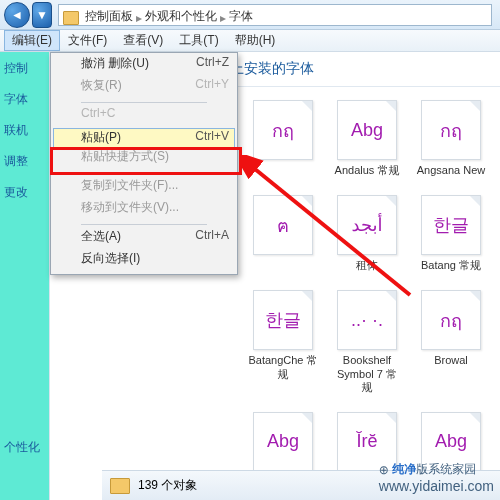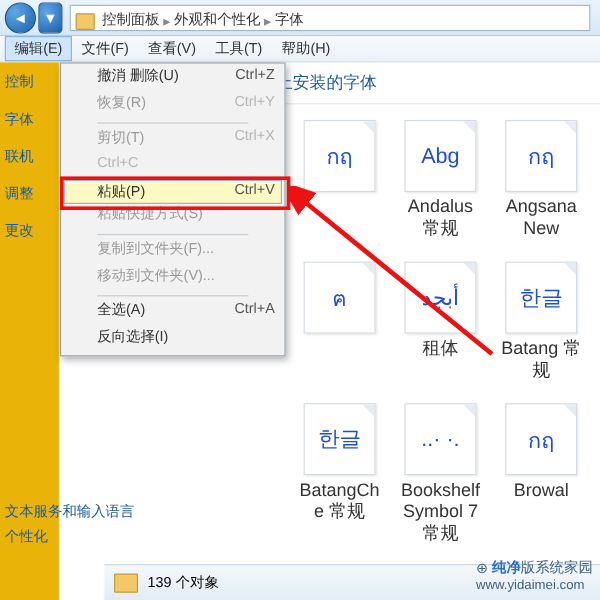--- a/index.html
+++ b/index.html
@@ -6,42 +6,42 @@
 body{width:500px;height:500px;overflow:hidden;background:#fff;position:relative}
 .titlebar{height:30px;background:linear-gradient(#eaf3fb,#d7e8f7);display:flex;align-items:center;padding:0 4px;border-bottom:1px solid #b8cde0}
 .nav-btn{width:26px;height:26px;border-radius:50%;background:radial-gradient(circle at 30% 30%,#5fa8e8,#1c5fab);margin-right:2px;display:flex;align-items:center;justify-content:center;color:#fff;font-size:14px;border:1px solid #1a4f8a}
 .addr{flex:1;height:22px;background:#fff;border:1px solid #9db7ce;margin:0 4px;display:flex;align-items:flex-end;padding:0 4px;font-size:12px;color:#333}
 .addr .sep{color:#888;margin:0 3px}
 .addr .folder-ico{width:16px;height:14px;background:#f4c869;border:1px solid #c79a3a;border-radius:1px;margin-right:6px}
 .menubar{height:22px;background:linear-gradient(#f7fafd,#e9f1f8);display:flex;align-items:center;padding:0 4px;border-bottom:1px solid #d0dce7}
 .menu-item{padding:2px 8px;color:#333;cursor:default}
 .menu-item.active{background:#cfe5fb;border:1px solid #8ab6e0;padding:1px 7px}
 .body-area{display:flex;height:448px}
-.sidebar{width:50px;background:#eab308;border-right:1px solid #d8e3ee;padding:8px 4px;color:#1a5a9c;font-size:12px}
+.sidebar{width:50px;background:#5eead4;border-right:1px solid #d8e3ee;padding:8px 4px;color:#1a5a9c;font-size:12px}
 .sidebar div{margin-bottom:14px;white-space:nowrap}
 .side-bottom{position:absolute;left:4px;bottom:40px;color:#1a5a9c;font-size:12px}
 .side-bottom div{margin:4px 0}
 .main{flex:1;position:relative}
 .heading{padding:8px 12px;color:#1a5a9c;font-size:14px;border-bottom:1px solid #e0e8f0}
 .dropdown{position:absolute;left:0;top:0;width:188px;background:#f2f2f2;border:1px solid #9aa6b3;box-shadow:2px 3px 6px rgba(0,0,0,.3);z-index:5;padding:2px}
 .dd-row{display:flex;align-items:flex-start;height:22px;padding:0 6px;color:#333}
 .dd-row.disabled{color:#9a9a9a}
 .dd-row .lbl{flex:1}
 .dd-row .sc{color:#555}
 .dd-row.disabled .sc{color:#b5b5b5}
 .dd-sep{height:1px;background:#c8ced6;margin:3px 28px 3px 28px}
 .dd-row.hl{background:#fef9c3;border:1px solid #8ab6e0;height:20px;padding:0 5px}
 .icon-col{width:22px}
 .redbox{position:absolute;border:3px solid #e11;left:50px;top:147px;width:192px;height:28px;z-index:6;pointer-events:none}
 .fonts-grid{position:absolute;left:190px;top:40px;right:0;display:flex;flex-wrap:wrap;gap:18px 14px;padding:8px}
 .font-item{width:70px;text-align:center}
-.font-prev{width:60px;height:60px;background:#fff;border:1px solid #d4dbe2;margin:0 auto 4px;display:flex;align-items:center;justify-content:center;font-size:18px;color:#1d4ed8;position:relative;box-shadow:1px 1px 2px rgba(0,0,0,.1)}
+.font-prev{width:60px;height:60px;background:#fff;border:1px solid #d4dbe2;margin:0 auto 4px;display:flex;align-items:center;justify-content:center;font-size:18px;color:#a21caf;position:relative;box-shadow:1px 1px 2px rgba(0,0,0,.1)}
 .font-prev::before{content:"";position:absolute;top:0;right:0;border-style:solid;border-width:0 10px 10px 0;border-color:transparent #e6ecf2 transparent transparent}
-.font-item .fname{font-size:15px;color:#333;line-height:1.2;word-break:break-word}
-.statusbar{position:absolute;left:37px;right:0;bottom:0;height:30px;background:linear-gradient(#f4f8fc,#e3ecf5);border-top:1px solid #cdd9e5;display:flex;align-items:center;padding:0 8px;gap:8px}
+.font-item .fname{font-size:11px;color:#333;line-height:1.2;word-break:break-word}
+.statusbar{position:absolute;left:52px;right:0;bottom:0;height:30px;background:linear-gradient(#f4f8fc,#e3ecf5);border-top:1px solid #cdd9e5;display:flex;align-items:center;padding:0 8px;gap:8px}
 .statusbar .folder-ico{width:20px;height:16px;background:#f4c869;border:1px solid #c79a3a;border-radius:1px}
 .watermark{position:absolute;right:6px;bottom:6px;font-size:12px;color:#42617f;z-index:20}
 .watermark b{color:#2a6fc9}
 svg.arrow{position:absolute;z-index:7;pointer-events:none}
 </style>
 </head>
 <body>
 
 <div class="titlebar">
   <div class="nav-btn">
@@ -72,44 +72,38 @@
   <div class="sidebar">
     <div id="side-items">
         <div>控制</div>
         <div>字体</div>
         <div>联机</div>
         <div>调整</div>
         <div>更改</div>
       </div>
   </div>
   <div class="side-bottom">
-    <div>文本服务和输入语言</div>
     <div>个性化</div>
   </div>
 
   <div class="main">
     <div class="heading">删除或者显示和隐藏计算机上安装的字体</div>
 
     <div class="dropdown" id="dropdown">
         <div class="dd-row">
           <span class="icon-col"></span>
           <span class="lbl">撤消 删除(U)</span>
           <span class="sc">Ctrl+Z</span>
         </div>
         <div class="dd-row disabled">
           <span class="icon-col"></span>
           <span class="lbl">恢复(R)</span>
           <span class="sc">Ctrl+Y</span>
         </div>
         <div class="dd-sep"></div>
-        <div class="dd-row disabled">
-          <span class="icon-col"></span>
-          <span class="lbl">剪切(T)</span>
-          <span class="sc">Ctrl+X</span>
-        </div>
         <div class="dd-row disabled">
           <span class="icon-col"></span>
           <span class="sc">Ctrl+C</span>
         </div>
         <div class="dd-row hl">
           <span class="icon-col"></span>
           <span class="lbl">粘贴(P)</span>
           <span class="sc">Ctrl+V</span>
         </div>
         <div class="dd-row disabled">
@@ -205,14 +199,14 @@
   <defs>
       <marker id="ah" markerWidth="10" markerHeight="10" refX="2" refY="3" orient="auto">
         <path d="M0,0 L0,6 L8,3 z" fill="#e11"></path>
       </marker>
     </defs>
   <line x1="170" y1="140" x2="10" y2="10" stroke="#e11" stroke-width="4" marker-end="url(#ah)"></line>
 </svg>
 
 <div class="watermark">
   <span style="vertical-align:middle">⊕ </span><b>纯净</b><span>版系统家园</span>
-  <div style="font-size:11px;text-align:left">www.yidaimei.com</div>
+  <div style="font-size:14px;text-align:left">www.yidaimei.com</div>
 </div>
 
 </body></html>

